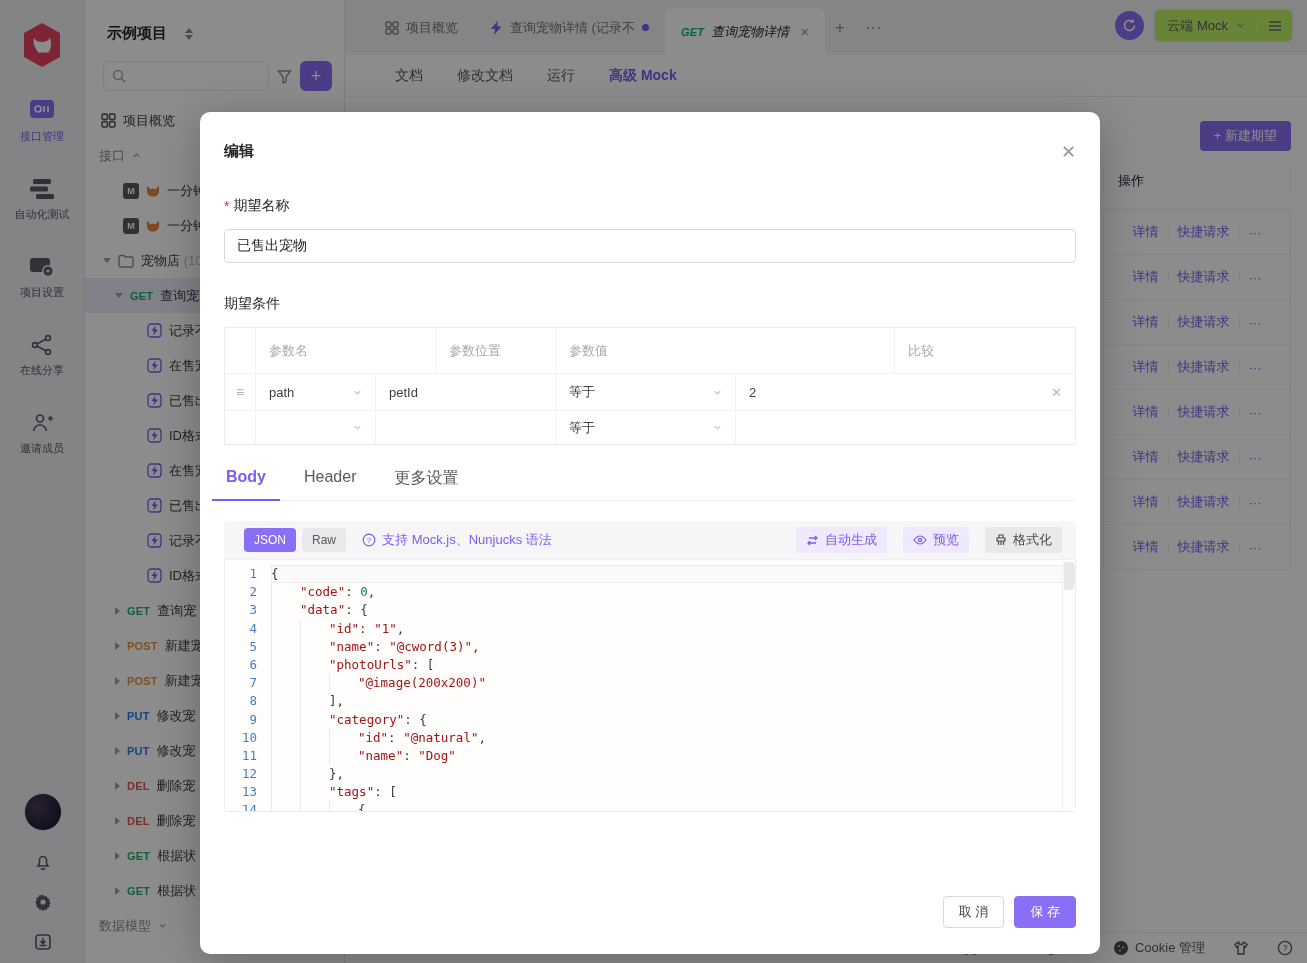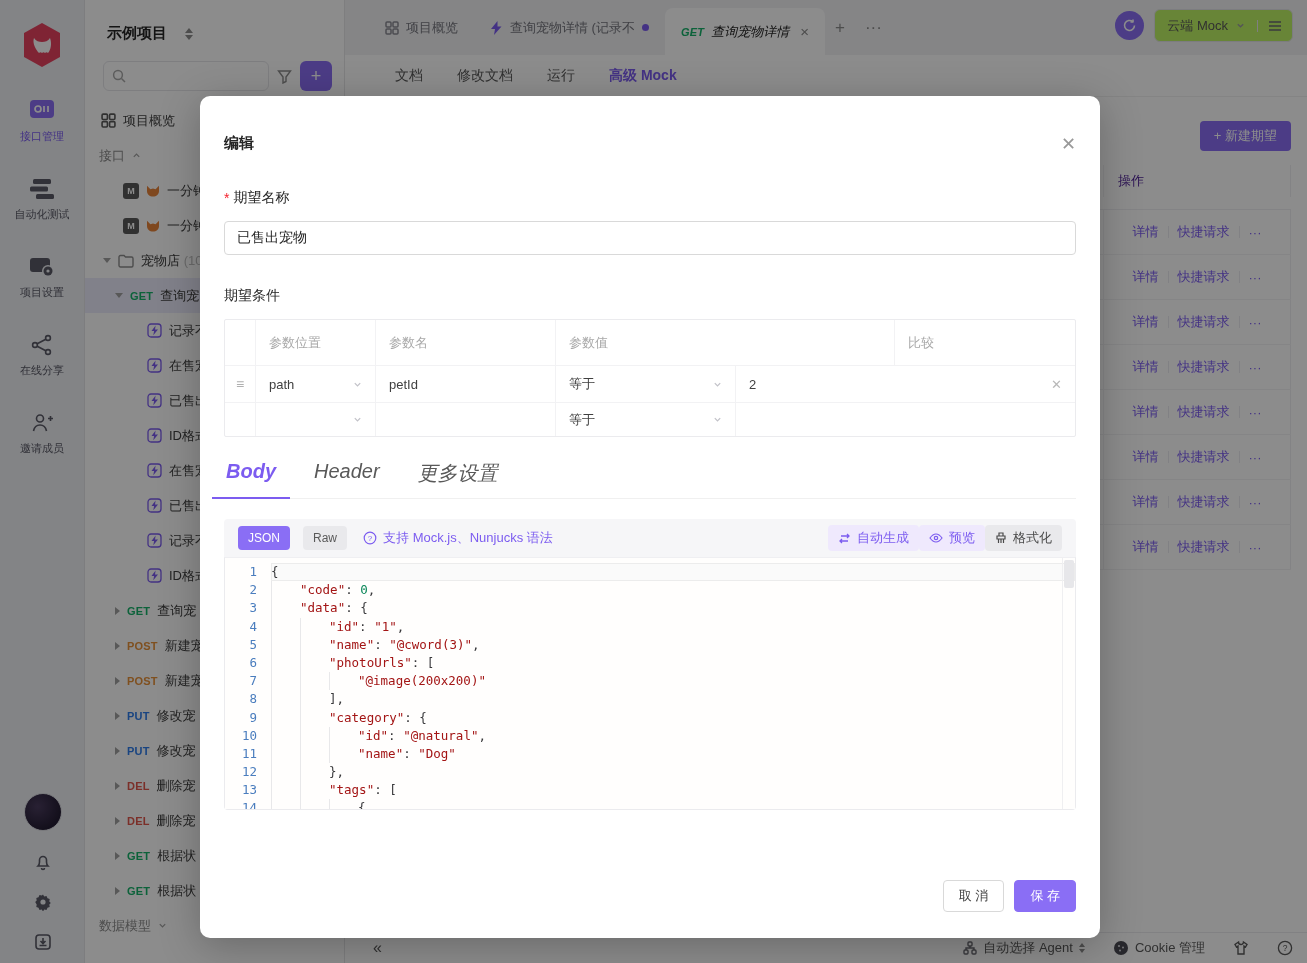--- a/index.html
+++ b/index.html
@@ -58,32 +58,32 @@
   #env-group{display:flex;align-items:center;height:33px;border:1px solid #e2e2e7;border-radius:6px;background:#bef264;}
   #env-select{display:flex;align-items:center;gap:8px;padding:0 12px;color:#595959;font-size:13px;cursor:pointer;}
   #env-menu{padding:0 10px;border-left:1px solid #e7e7ec;cursor:pointer;}
   #subnav{height:42px;background:#fff;display:flex;align-items:center;gap:34px;padding-left:50px;border-bottom:1px solid #f0f0f0;font-size:14px;}
   .subnav-item{color:#595959;cursor:pointer;}
   .subnav-item.active{color:var(--accent);font-weight:600;}
   #content{position:relative;height:835px;background:#fff;}
   #new-exp{position:absolute;top:24px;right:16px;height:30px;padding:0 14px;background:var(--accent-btn);color:#fff;border:none;border-radius:4px;font-size:13px;cursor:pointer;}
   #exp-table{position:absolute;left:0;right:16px;top:68px;}
   #exp-head{height:45px;border-bottom:1px solid #efeff2;position:relative;}
-  #exp-col{position:absolute;right:0;top:0;bottom:12px;width:188px;border-left:1px solid #f2f2f5;border-right:1px solid #efeff2;display:flex;align-items:center;padding-left:14px;color:#4c1d95;}
+  #exp-col{position:absolute;right:0;top:0;bottom:12px;width:188px;border-left:1px solid #f2f2f5;border-right:1px solid #efeff2;display:flex;align-items:center;padding-left:14px;color:#0f172a;}
   .exp-row{height:45px;border-bottom:1px solid #f2f2f5;position:relative;}
   .exp-acts{position:absolute;right:0;top:0;bottom:0;width:188px;border-left:1px solid #f2f2f5;border-right:1px solid #efeff2;display:flex;align-items:center;justify-content:center;gap:0;}
   .exp-acts a{color:var(--accent);cursor:pointer;font-size:13px;padding:0 9px;text-decoration:none;}
   .exp-acts .sep{width:1px;height:12px;background:#ececf0;}
   #statusbar{position:absolute;left:0;right:0;bottom:0;height:31px;background:#fff;border-top:1px solid #ececee;display:flex;align-items:center;padding:0 14px 0 28px;color:#595959;}
   #sb-right{margin-left:auto;display:flex;align-items:center;gap:28px;font-size:13px;}
   .sb-item{display:flex;align-items:center;gap:6px;cursor:pointer;color:#595959;}
 
   
   #dim{position:absolute;inset:0;background:rgba(0,0,0,0.45);z-index:5;}
-  #modal{position:absolute;left:200px;top:96px;width:900px;height:842px;background:#fff;border-radius:10px;box-shadow:0 8px 40px rgba(0,0,0,.25);z-index:10;padding:12px 24px;}
+  #modal{position:absolute;left:200px;top:112px;width:900px;height:842px;background:#fff;border-radius:10px;box-shadow:0 8px 40px rgba(0,0,0,.25);z-index:10;padding:4px 24px;}
   #modal-head{display:flex;align-items:center;justify-content:space-between;padding-top:26px;}
   #modal-title{font-size:15px;font-weight:600;color:#262626;}
   #modal-close{font-size:18px;color:#999;cursor:pointer;line-height:1;}
   .field-label{margin-top:36px;font-size:14px;color:#262626;display:flex;align-items:center;gap:4px;}
   .req{color:#f5222d;}
   #name-input{margin-top:14px;width:100%;height:34px;border:1px solid #d9d9d9;border-radius:4px;padding:0 12px;font-size:14px;color:#262626;font-family:inherit;}
   #cond-table{margin-top:14px;border:1px solid #ebebee;border-radius:2px;}
   .ct-row{display:flex;border-bottom:1px solid #f2f2f4;align-items:stretch;}
   .ct-row:last-child{border-bottom:none;}
   .ct-head{height:46px;}
@@ -91,30 +91,30 @@
   .ct-cell{padding:0 13px;border-right:1px solid #f2f2f4;display:flex;align-items:center;font-size:13px;color:#404040;}
   .ct-cell:last-child{border-right:none;}
   .c-handle{width:31px;justify-content:center;padding:0;color:#b0b0b0;font-size:14px;}
   .c-pos{width:120px;} .c-name{width:180px;} .c-cmp{width:180px;} .c-val{flex:1;}
   .ct-body .ct-cell{height:36px;}
   .ct-row.r2 .ct-cell{height:33px;}
   .sel-cell{justify-content:space-between;}
   .chev{width:9px;height:9px;flex:0 0 auto;}
   .cell-x{margin-left:auto;color:#b8b8b8;font-size:13px;cursor:pointer;}
   #resp-tabs{margin-top:14px;border-bottom:1px solid #f0f0f0;display:flex;gap:34px;}
-  .rtab{padding:9px 2px 11px 2px;font-size:20px;color:#595959;cursor:pointer;position:relative;font-style:italic;}
+  .rtab{padding:9px 2px 11px 2px;font-size:16px;color:#595959;cursor:pointer;position:relative;}
   .rtab.active{color:var(--accent);font-weight:600;}
   .rtab.active::after{content:"";position:absolute;left:-12px;right:-12px;bottom:-1px;height:2px;background:var(--accent);}
   #editor-block{margin-top:20px;border-radius:4px;overflow:hidden;}
   #editor-toolbar{height:38px;background:#f6f6f8;display:flex;align-items:center;padding:0 14px;gap:10px;}
   .pill{height:24px;padding:0 10px;border-radius:4px;font-size:12px;display:flex;align-items:center;cursor:pointer;}
   .pill.on{background:var(--accent-btn);color:#fff;}
   .pill.off{background:#e9e9ec;color:#595959;}
   #syntax-hint{display:flex;align-items:center;gap:6px;color:var(--accent);font-size:13px;margin-left:6px;cursor:pointer;}
-  #tb-right{margin-left:auto;display:flex;align-items:center;gap:0;}
+  #tb-right{margin-left:auto;display:flex;align-items:center;gap:16px;}
   .tb-btn{height:26px;padding:0 10px;border-radius:4px;display:flex;align-items:center;gap:6px;font-size:13px;cursor:pointer;}
   .tb-purple{background:var(--accent-soft);color:var(--accent);}
   .tb-gray{background:#e9e9ec;color:#4a4a4a;}
   #editor{position:relative;height:253px;background:#fffefd;border:1px solid #ebebee;border-top:1px solid #efeff2;overflow:hidden;font-family:"DejaVu Sans Mono","Liberation Mono",monospace;font-size:12.5px;}
   .cline{display:flex;height:18.2px;line-height:18.2px;white-space:pre;}
   .gutter{width:46px;flex:0 0 auto;text-align:right;padding-right:14px;color:var(--linenum);}
   .ccode{flex:1;display:flex;}
   .ig{display:inline-block;width:29px;height:18.2px;border-left:1px solid #e8e8ea;flex:0 0 auto;}
   .tk-s{color:var(--syn_str);} .tk-n{color:var(--syn_num);} .tk-p{color:var(--syn_punc);}
   .cline.cur .ccode{background:#fafafa;box-shadow:inset 0 0 0 1px #ececec;}
@@ -578,22 +578,22 @@
     <div class="field-label">
       <span class="req">*</span>
       <span>期望名称</span>
     </div>
     <input id="name-input" value="已售出宠物" style="">
 
     <div class="field-label" style="margin-top:32px;">期望条件</div>
     <div id="cond-table">
       <div class="ct-row ct-head" id="ct-head">
           <div class="ct-cell c-handle"></div>
+          <div class="ct-cell c-name">参数名</div>
           <div class="ct-cell c-pos">参数位置</div>
-          <div class="ct-cell c-name">参数名</div>
           <div class="ct-cell c-val">参数值</div>
           <div class="ct-cell c-cmp">比较</div>
         </div>
       <div class="ct-body" id="ct-body">
           <div class="ct-row">
             <div class="ct-cell c-handle">≡</div>
             <div class="ct-cell c-pos sel-cell">
               <span>path</span>
               <svg class="chev" viewBox="0 0 10 10" fill="none" stroke="#c2c2c8" stroke-width="1.4">
                 <path d="M2 3.5 5 6.5 8 3.5"></path>
@@ -634,21 +634,21 @@
     </div>
 
     <div id="resp-tabs">
         <span class="rtab active">Body</span>
         <span class="rtab">Header</span>
         <span class="rtab">更多设置</span>
       </div>
 
     <div id="editor-block">
       <div id="editor-toolbar">
-        <div style="display:flex;gap:13px;">
+        <div style="display:flex;gap:6px;margin-left:6px;">
           <span class="pill on">JSON</span>
           <span class="pill off">Raw</span>
         </div>
         <span id="syntax-hint">
           <svg width="14" height="14" viewBox="0 0 14 14" fill="none">
               <circle cx="7" cy="7" r="5.8" stroke="#7c5cf0" stroke-width="1.2"></circle>
               <text x="7" y="9.8" text-anchor="middle" font-size="8" fill="#7c5cf0" font-family="Liberation Sans,sans-serif">?</text>
             </svg>
           <span>支持 Mock.js、Nunjucks 语法</span>
         </span>

